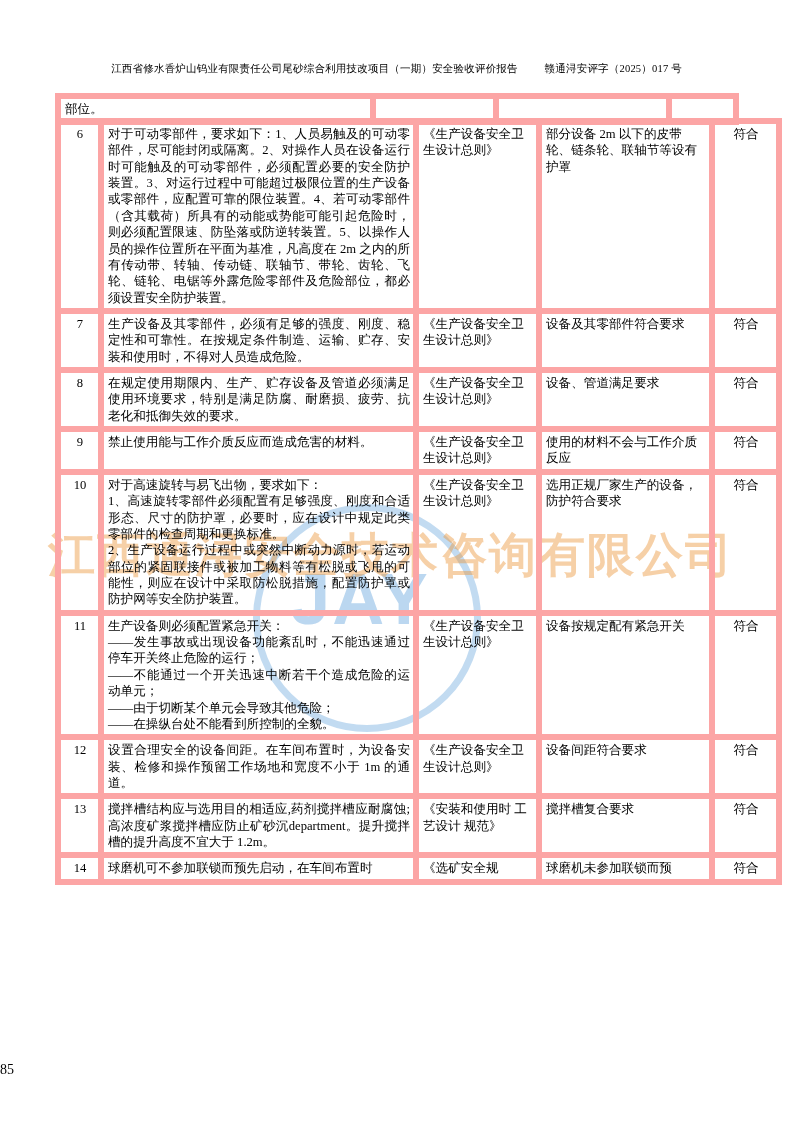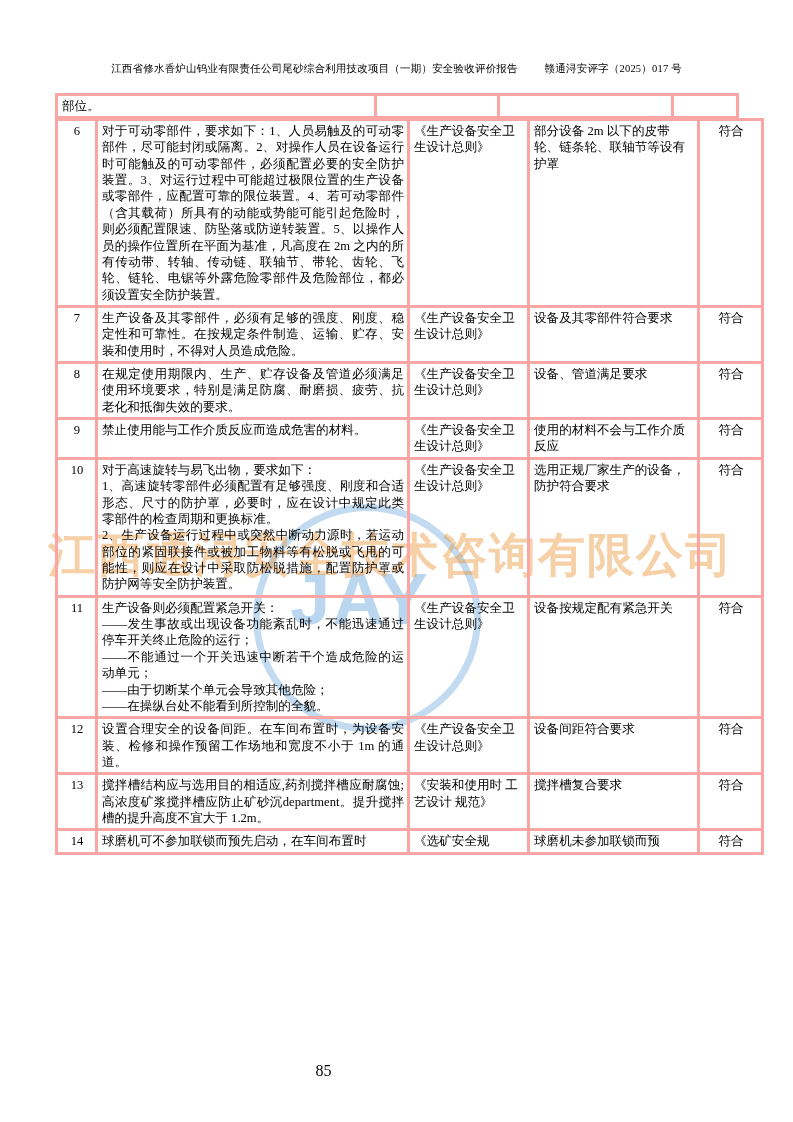--- a/index.html
+++ b/index.html
@@ -83,21 +83,21 @@
   table.main {
     position: absolute;
     top: 93px;
     left: 55px;
     width: 684px;
     border-collapse: collapse;
     table-layout: fixed;
     z-index: 10;
   }
   table.main td {
-    border: 3px solid #fca5a5;
+    border: 6px solid #fca5a5;
     vertical-align: top;
     padding: 2px 3px 2px 4px;
     font-size: 12.6px;
     line-height: 1.30;
     font-family: "Liberation Serif", "DejaVu Serif", serif;
   }
   td.num {
     text-align: center;
     vertical-align: middle;
     width: 30px;
@@ -122,22 +122,22 @@
     vertical-align: middle;
   }
   td.cont {
     width: 302px;
   }
   .pagenum {
     position: absolute;
     top: 1062px;
     left: 0;
     width: 647px;
-    text-align: center;
-    font-size: 16px;
+    text-align: left;
+    font-size: 14px;
   }
 </style>
 </head>
 <body>
 
 <div class="page">
 
   <div class="header">
     <span>江西省修水香炉山钨业有限责任公司尾砂综合利用技改项目（一期）安全验收评价报告</span>
     <span class="hdr-right">赣通浔安评字（2025）017 号</span>

